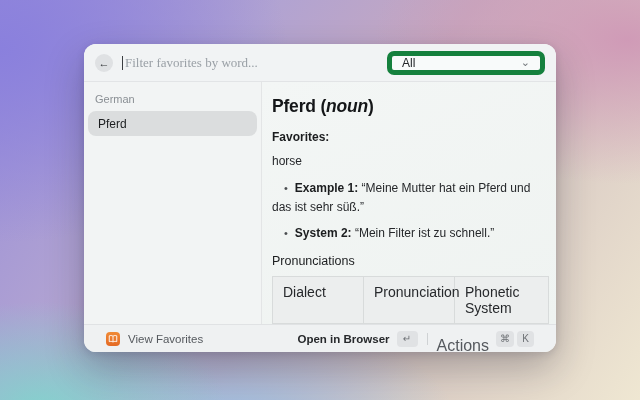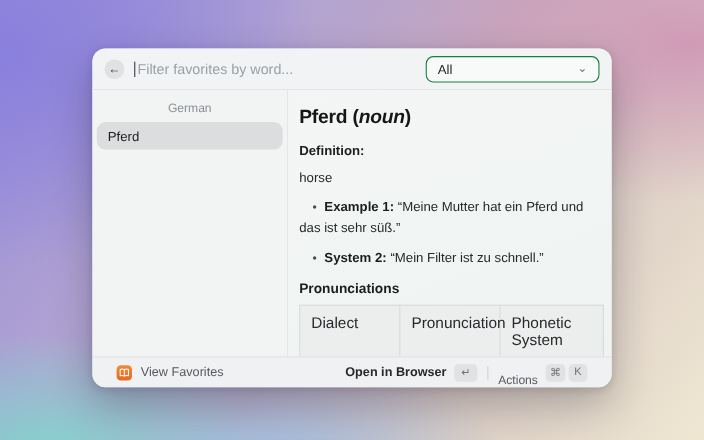--- a/index.html
+++ b/index.html
@@ -26,56 +26,56 @@
     padding: 0 11px; border-bottom: 1px solid #e2e4e6; background: #f1f3f4;
   }
   .back-btn {
     width: 18px; height: 18px; border-radius: 50%; background: #dfe1e3;
     display: flex; align-items: center; justify-content: center;
     font-size: 11px; color: #2f3235; cursor: default; flex: 0 0 18px;
   }
   .caret { width: 1px; height: 14px; background: #3a3d40; margin-left: 9px; }
   .filter-input {
     border: none; outline: none; background: transparent;
-    font-family: Liberation Sans, sans-serif;
+    font-family: Liberation Serif, serif;
     font-size: 13px; color: #25282b; padding-left: 2px; flex: 1; min-width: 0;
   }
   .filter-input::placeholder { color: #9aa0a6; }
   .dropdown {
     width: 158px; height: 24px; flex: 0 0 158px;
-    border: 1px solid #15803d; border-radius: 7px; background: #f8fafa;
+    border: 5px solid #15803d; border-radius: 7px; background: #f8fafa;
     display: flex; align-items: center; padding: 0 10px;
     font-size: 12px; color: #222528;
   }
   .dropdown .chev { margin-left: auto; color: #73777b; font-size: 11px; line-height: 1; }
   
   .body-row { flex: 1; display: flex; min-height: 0; }
   .sidebar {
     width: 178px; flex: 0 0 178px; border-right: 1px solid #e3e5e6;
-    padding: 8px 4px 0 4px; background: #f2f4f4; text-align: center;
+    padding: 8px 4px 0 4px; background: #f2f4f4;
   }
   .section-label { font-size: 11px; color: #8a8f94; padding: 3px 7px 6px 7px; }
   .side-item {
     height: 25px; border-radius: 8px; background: #dbddde;
     display: flex; align-items: center; padding: 0 10px;
     font-size: 12px; color: #1c1e20; cursor: default;
   }
   .main {
     flex: 1; min-width: 0; overflow: hidden;
     padding: 12px 8px 0 10px;
     background: linear-gradient(160deg, #f3f6f5 0%, #eff3f1 100%);
   }
   .entry-title { font-size: 17.5px; font-weight: 700; color: #141618; letter-spacing: -0.2px; margin: 2px 0 13px 0; }
   .entry-title i { font-style: italic; }
   .def-label { font-size: 12px; font-weight: 700; color: #1b1d1f; margin-bottom: 10px; }
   .def-text { font-size: 12px; color: #26282b; margin-bottom: 11px; }
   .example { font-size: 12px; color: #26282b; line-height: 1.55; margin-bottom: 8px; }
   .example .bullet { margin-left: 12px; margin-right: 7px; color: #4a4d50; font-size: 11px; }
   .example b { font-weight: 700; color: #1b1d1f; }
-  .pron-label { font-size: 12.5px; font-weight: 700; color: #1b1d1f; margin: 11px 0 8px 0; }
+  .pron-label { font-size: 12.5px; font-weight: 400; color: #1b1d1f; margin: 11px 0 8px 0; }
   table.pron { border-collapse: collapse; width: 276px; table-layout: fixed; }
   table.pron th, table.pron td { border: 1px solid #d8dbdb; text-align: left; vertical-align: top; }
   table.pron th {
     background: #eceeee; font-weight: 400; font-size: 14px; color: #27292c;
     padding: 7px 10px;
   }
   table.pron td { font-size: 11px; color: #26282b; padding: 8px 10px; line-height: 1.6; background: #f2f5f4; }
   td.ipa-cell { font-family: "DejaVu Sans", sans-serif; font-size: 10.5px; letter-spacing: -0.1px; }
   col.c1 { width: 91px; } col.c2 { width: 91px; } col.c3 { width: 94px; }
   
@@ -91,21 +91,21 @@
   .footer-left-label { font-size: 11.5px; color: #55595e; margin-left: 8px; }
   .spacer { flex: 1; }
   .primary-action { font-size: 11.5px; font-weight: 700; color: #27292c; cursor: default; }
   .keycap {
     min-width: 17px; height: 16px; padding: 0 4px; border-radius: 4px;
     background: #e0e2e4; color: #6d7175; font-size: 10px;
     display: flex; align-items: center; justify-content: center;
   }
   .keycap.enter { margin: 0 9px 0 7px; min-width: 21px; }
   .vdiv { width: 1px; height: 12px; background: #cfd2d4; }
-  .actions-label { font-size: 11px; color: #55595e; margin: 15px 7px 0 9px; cursor: default; }
+  .actions-label { font-size: 16px; color: #55595e; margin: 15px 7px 0 9px; cursor: default; }
   .keycap + .keycap { margin-left: 3px; }
 </style>
 </head>
 <body>
 
 <div class="window">
 
   <div class="topbar">
     <div class="back-btn">
       <span>←</span>
@@ -125,21 +125,21 @@
       <div class="side-item">
         <span>Pferd</span>
       </div>
     </div>
 
     <div class="main">
       <div class="entry-title">
         <span>Pferd</span><span> (</span><i>noun</i><span>)</span>
       </div>
 
-      <div class="def-label">Definition:</div>
+      <div class="def-label">Favorites:</div>
       <div class="def-text">horse</div>
 
       <p class="example"><span class="bullet">•</span><b>Example 1:</b> <span>“Meine Mutter hat ein Pferd und das ist sehr süß.”</span></p>
       <p class="example"><span class="bullet">•</span><b>System 2:</b> <span>“Mein Filter ist zu schnell.”</span></p>
 
       <div class="pron-label">Pronunciations</div>
 
       <table class="pron">
         <colgroup>
             <col class="c1">

